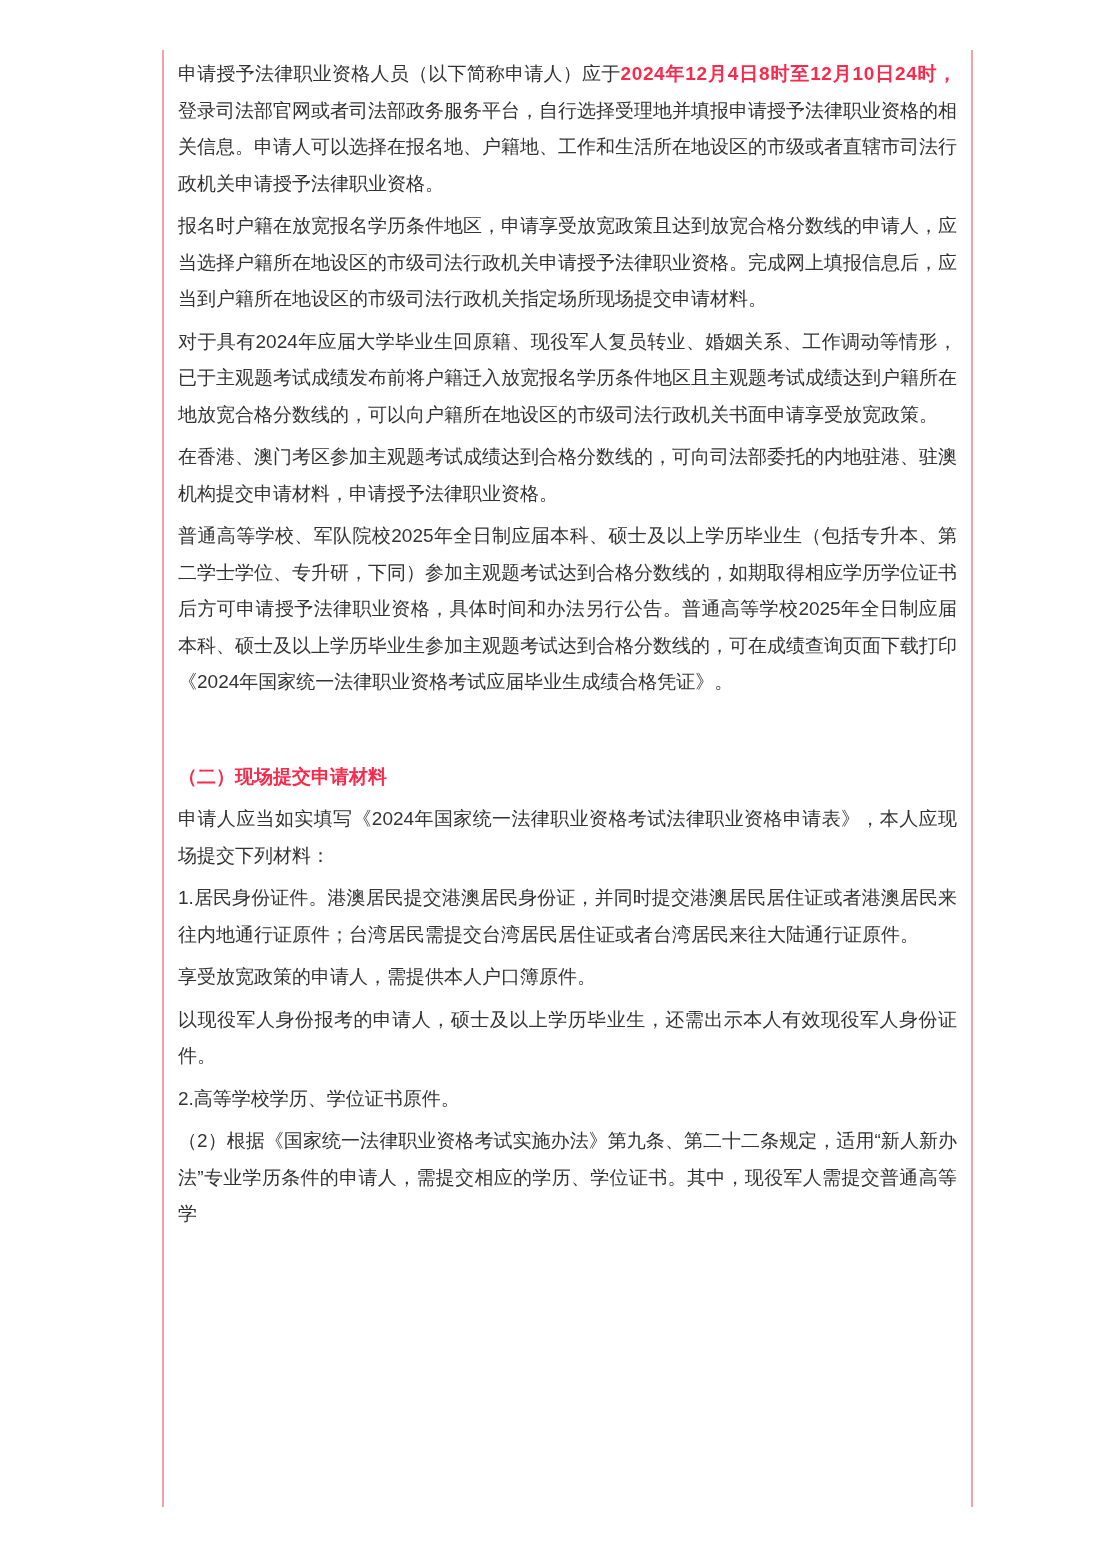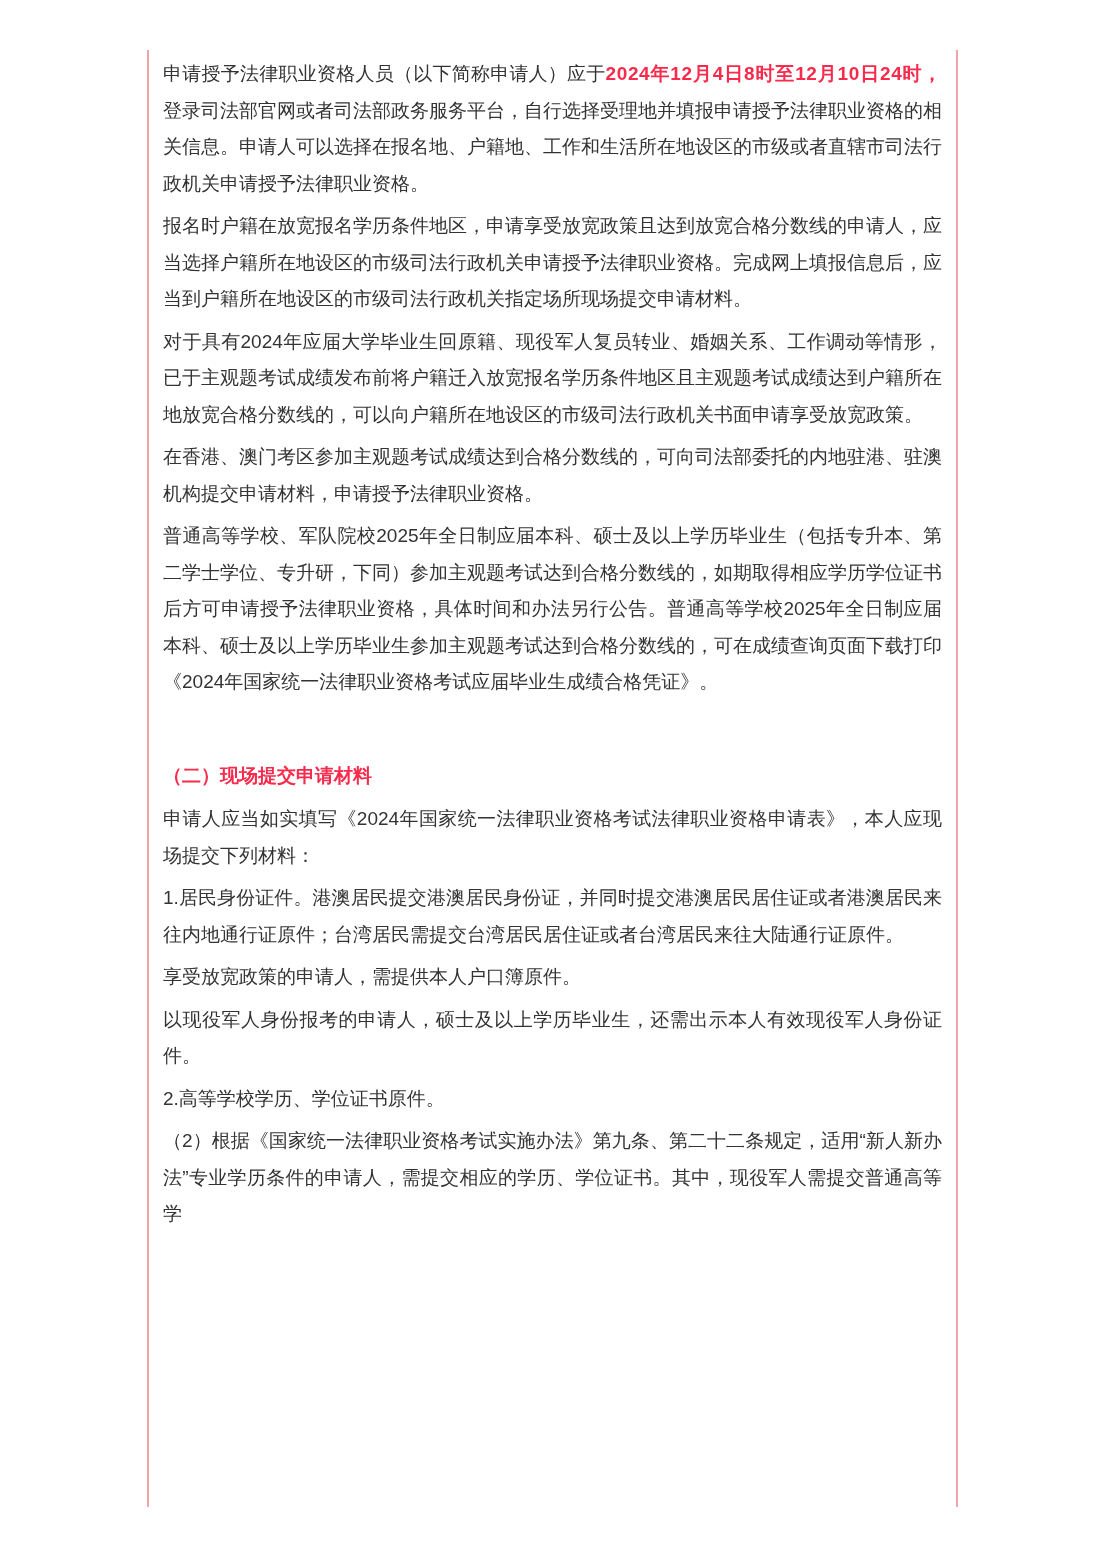--- a/index.html
+++ b/index.html
@@ -9,21 +9,21 @@
   body {
     width: 1102px;
     height: 1559px;
     background: #ffffff;
     position: relative;
     overflow: hidden;
     font-family: "Liberation Sans", "DejaVu Sans", sans-serif;
   }
   .article {
     position: absolute;
-    left: 147px;
+    left: 162px;
     top: 50px;
     width: 811px;
     height: 1457px;
     box-sizing: border-box;
     border-left: 2px solid #f0a3a9;
     border-right: 2px solid #f0a3a9;
     padding: 6px 14px 0 14px;
     overflow: hidden;
   }
   .article p {
@@ -35,21 +35,20 @@
     letter-spacing: 0;
   }
   .hl {
     color: #f92a4b;
     font-weight: 700;
     letter-spacing: 0.6px;
   }
   .heading {
     color: #f92a4b !important;
     font-weight: 700;
-    font-family: Liberation Mono, monospace;
   }
   .spacer {
     height: 52px;
   }
 </style>
 </head>
 <body>
 
 <div class="article" id="article">
     <p><span>申请授予法律职业资格人员（以下简称申请人）应于</span><span class="hl">2024年12月4日8时至12月10日24时，</span><span>登录司法部官网或者司法部政务服务平台，自行选择受理地并填报申请授予法律职业资格的相关信息。申请人可以选择在报名地、户籍地、工作和生活所在地设区的市级或者直辖市司法行政机关申请授予法律职业资格。</span></p>

